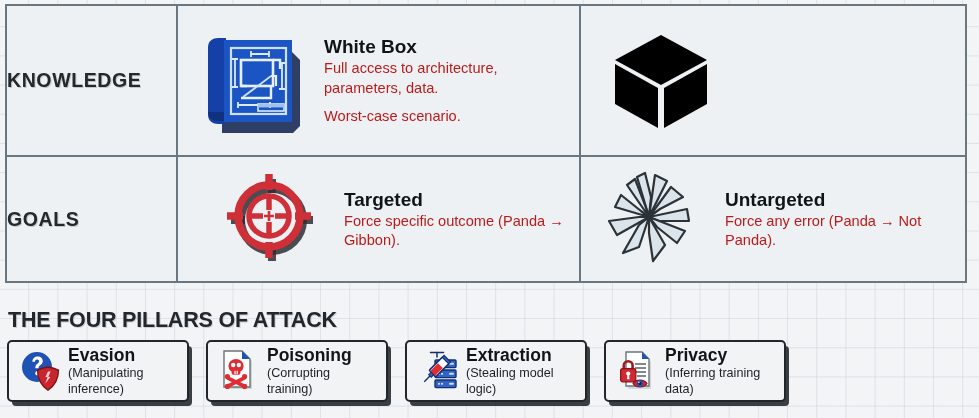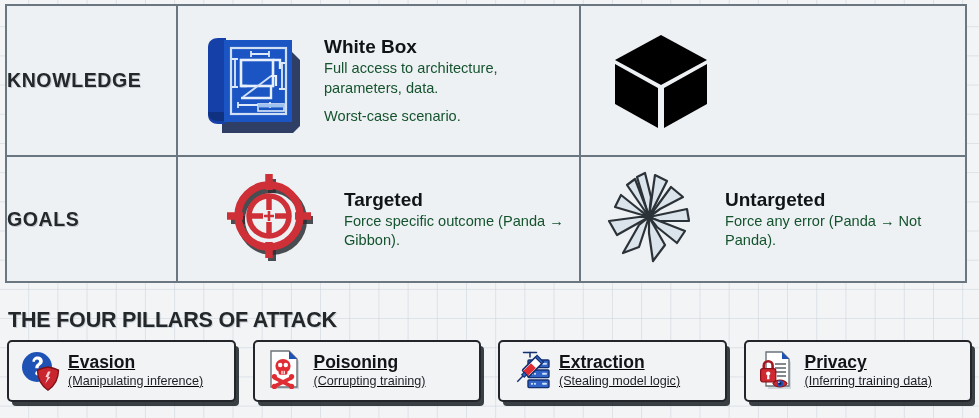--- a/index.html
+++ b/index.html
@@ -48,21 +48,21 @@
     color: #24282b;
     text-shadow: 1px 1px 0 rgba(140,150,160,0.45);
   }
 
   .item { display: flex; align-items: center; gap: 18px; padding-left: 16px; }
   .itxt { padding-top: 2px; }
   .ititle {
     font-size: 19px; font-weight: bold; color: #111417;
     line-height: 1.2; margin-bottom: 4px;
   }
-  .idesc { font-size: 14.6px; color: #14532d; line-height: 1.33; }
+  .idesc { font-size: 14.6px; color: #b91c1c; line-height: 1.33; }
   .idesc.gap { margin-top: 9px; }
 
   
   .ico { position: relative; flex: 0 0 auto; }
 
   .blueprint { width: 112px; height: 104px; }
 
   .blackbox { width: 104px; height: 104px; }
 
   .target { width: 108px; height: 104px; }
@@ -76,24 +76,23 @@
     font-size: 21.5px;
     font-weight: bold;
     letter-spacing: -0.2px;
     color: #23272a;
     text-shadow: 1px 1px 0 rgba(150,160,170,0.4);
   }
 
   .pillars {
     position: absolute;
     left: 7px; top: 340px;
-    width: 965px; height: 62px;
+    width: 779px; height: 62px;
     display: flex;
     gap: 17px;
-    text-decoration: underline;
   }
   .pcard {
     position: relative;
     flex: 1 1 0;
     background: #f1f3f5;
     border: 2px solid #22262a;
     border-radius: 5px;
     display: flex;
     align-items: center;
     gap: 7px;

